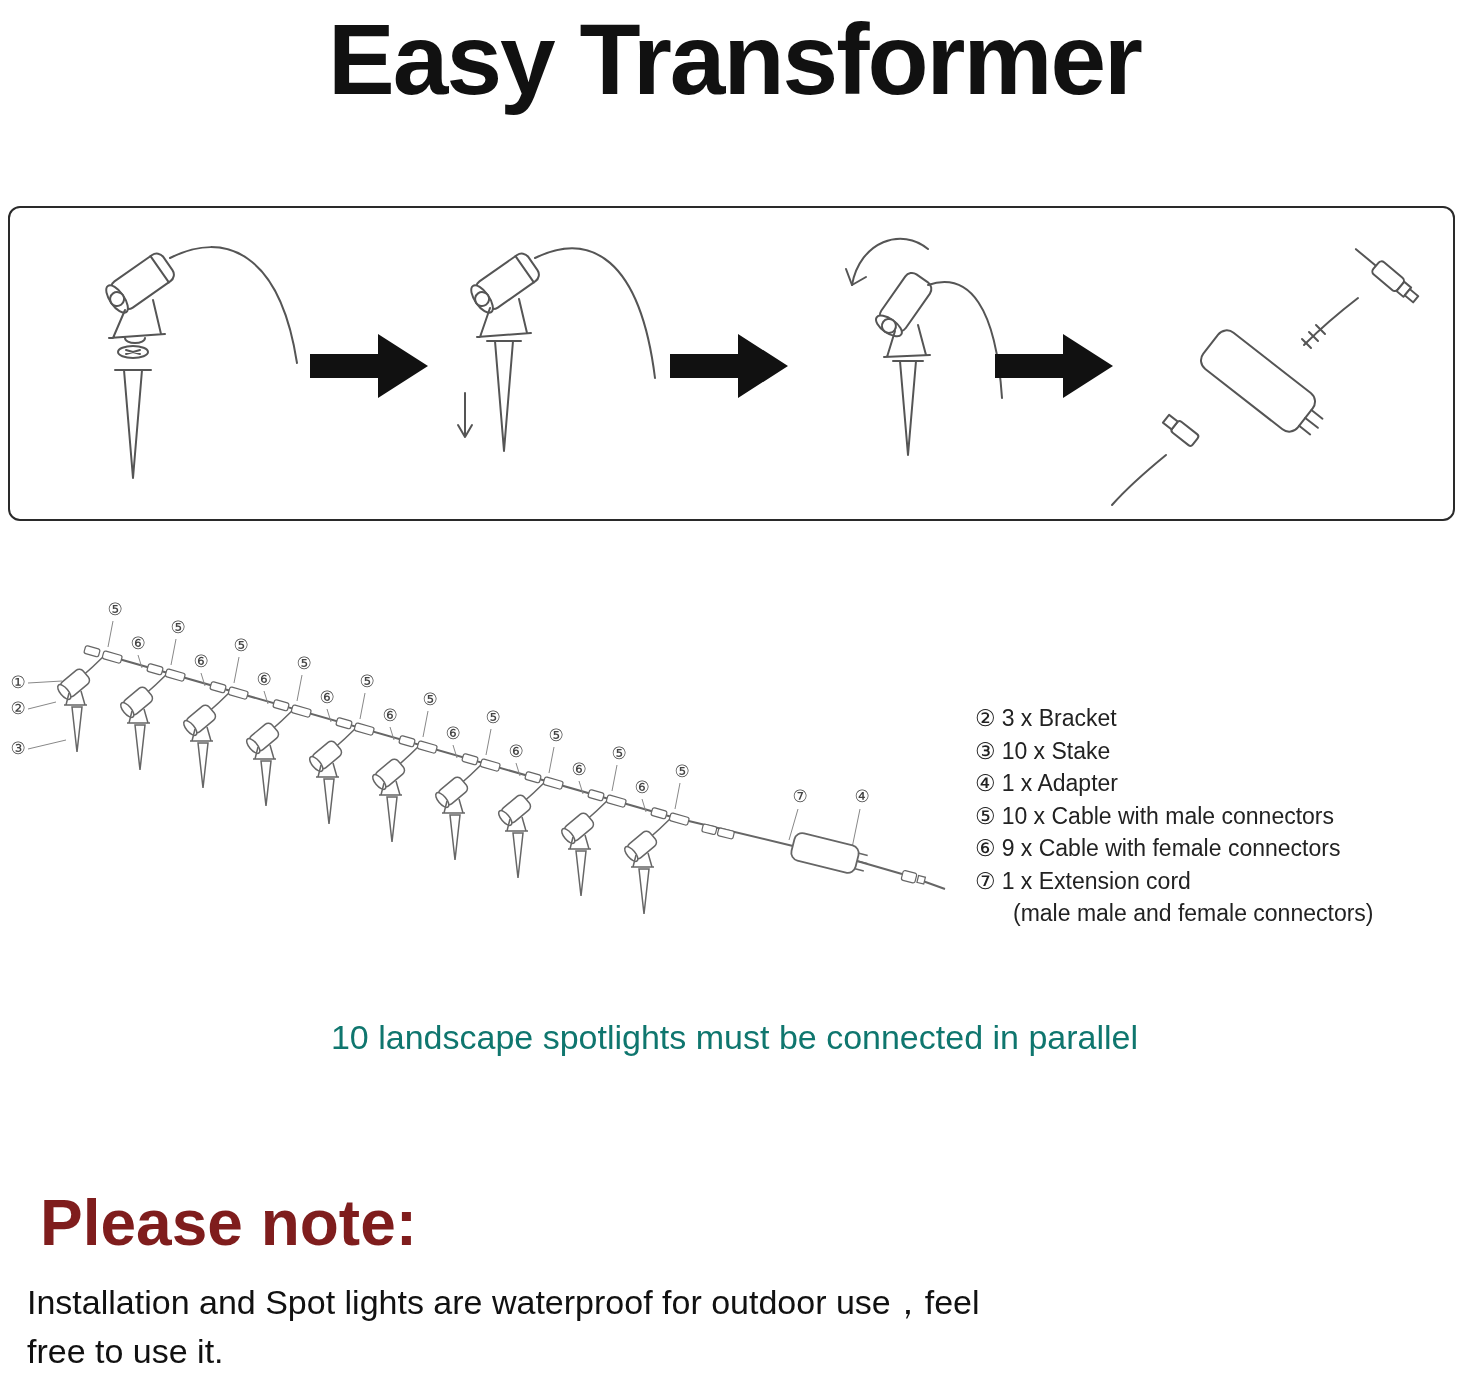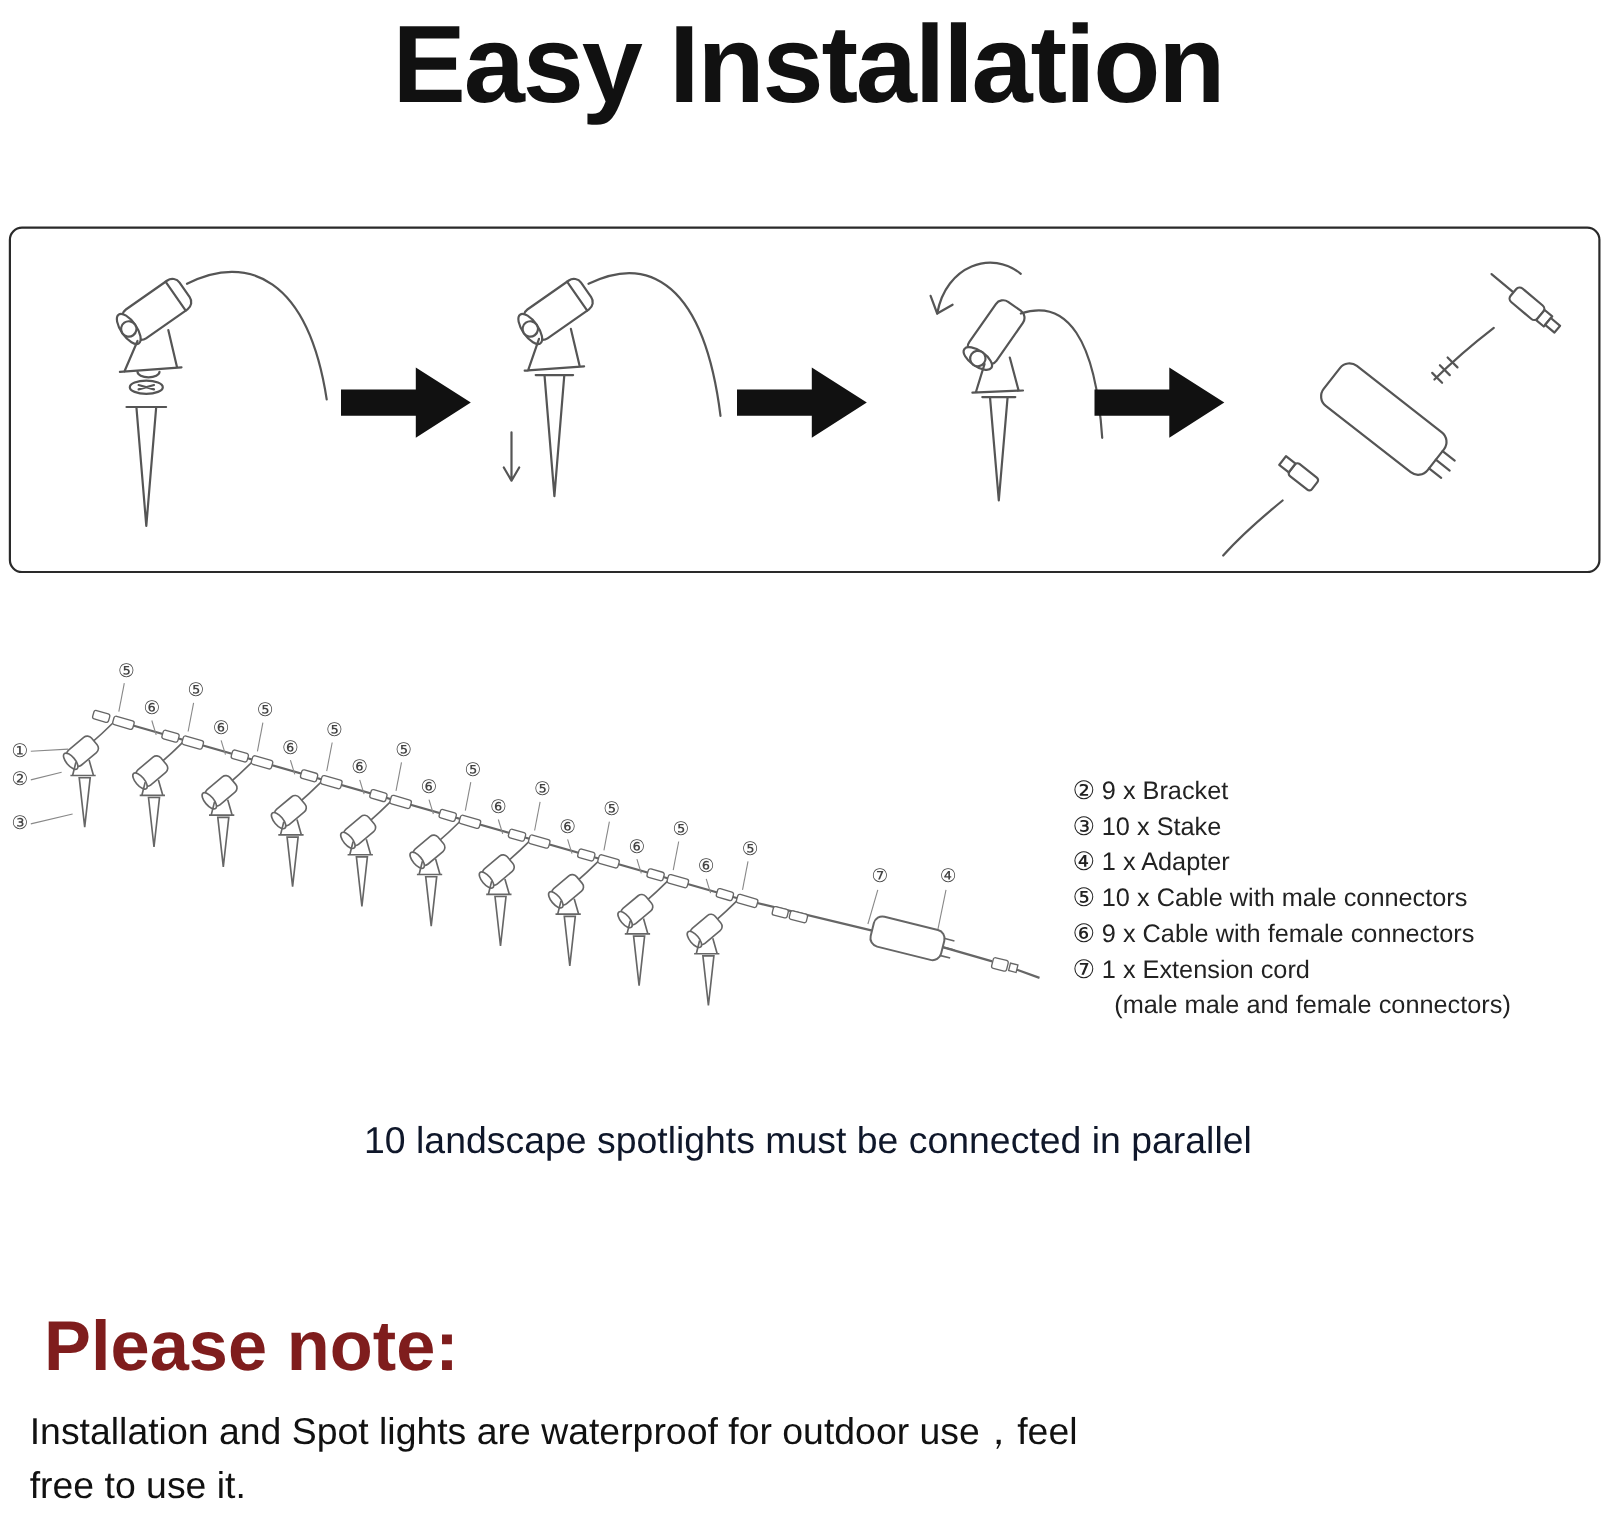--- a/index.html
+++ b/index.html
@@ -23,38 +23,38 @@
 
   .parts-list {
     position:absolute; left:975px; top:702px; list-style:none;
     font-size:23px; color:#222; line-height:32.5px;
   }
   .parts-item .marker { display:inline-block; margin-right:6px; }
   .parts-item.indent { padding-left:32px; }
 
   .caption {
     position:absolute; left:0; top:1018px; width:100%;
-    text-align:center; font-size:34px; color:#0f172a;
+    text-align:center; font-size:34px; color:#0f766e;
   }
 
   .note-heading {
     position:absolute; left:40px; top:1186px;
     font-size:64px; font-weight:bold; color:#7f1d1d;
   }
   .note-body {
     position:absolute; left:27px; top:1278px; width:1420px;
     font-size:34px; color:#111; line-height:49px;
   }
 </style>
 </head>
 <body>
 
 <div class="page">
 
-  <h1 class="title">Easy Installation</h1>
+  <h1 class="title">Easy Transformer</h1>
 
   <div class="steps-box">
     <svg viewBox="0 0 1445 313" width="1445" height="313">
       <g stroke="#555" stroke-width="2" fill="none" stroke-linecap="round" stroke-linejoin="round">
 
         <g>
           <g transform="translate(55,20)">
             <g transform="translate(75,55) rotate(-35)">
               <rect x="-28" y="-16" width="62" height="32" rx="8" fill="#fff"></rect>
               <ellipse cx="-28" cy="0" rx="7" ry="16" fill="#fff"></ellipse>
@@ -332,21 +332,21 @@
           <path d="M33 -8 L42 -8 M33 0 L44 0 M33 8 L42 8" stroke="#666" stroke-width="1.5" fill="none"></path>
         </g>
         <g transform="translate(910,297) rotate(14)">
           <rect x="-8" y="-5" width="14" height="10" rx="2" fill="#fff" stroke="#666" stroke-width="1.2"></rect>
           <rect x="8" y="-3.5" width="7" height="7" fill="#fff" stroke="#666" stroke-width="1.2"></rect>
         </g>
       </svg>
   </div>
 
   <ul class="parts-list">
-    <li class="parts-item"><span class="marker">②</span><span>9 x Bracket</span></li>
+    <li class="parts-item"><span class="marker">②</span><span>3 x Bracket</span></li>
     <li class="parts-item"><span class="marker">③</span><span>10 x Stake</span></li>
     <li class="parts-item"><span class="marker">④</span><span>1 x Adapter</span></li>
     <li class="parts-item"><span class="marker">⑤</span><span>10 x Cable with male connectors</span></li>
     <li class="parts-item"><span class="marker">⑥</span><span>9 x Cable with female connectors</span></li>
     <li class="parts-item"><span class="marker">⑦</span><span>1 x Extension cord</span></li>
     <li class="parts-item indent"><span class="marker"></span><span>(male male and female connectors)</span></li>
   </ul>
 
   <div class="caption">10 landscape spotlights must be connected in parallel</div>
 

